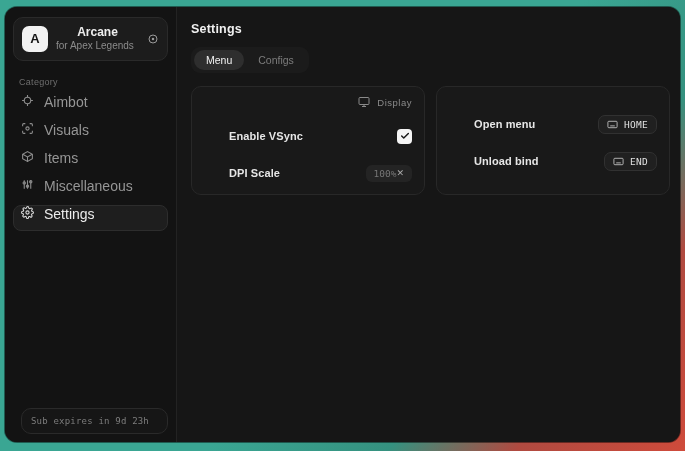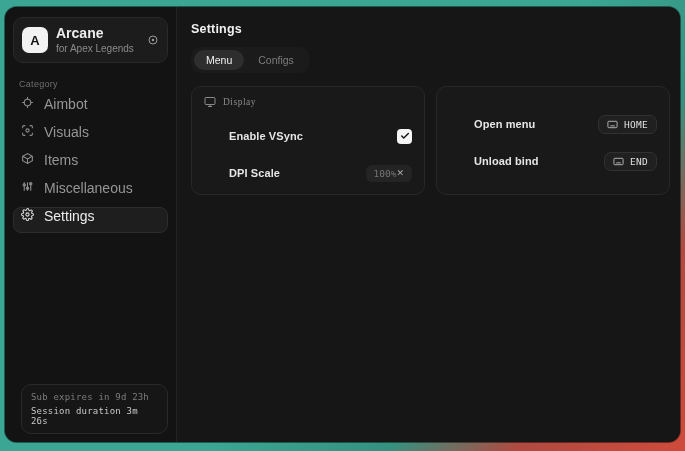--- a/index.html
+++ b/index.html
@@ -21,21 +21,21 @@
   .profile-card {
     margin:10px 8px 0 8px; background:#1c1c1c; border:1px solid #2a2a2a;
     border-radius:10px; padding:7px 8px; display:flex; align-items:center; gap:8px;
   }
   .avatar {
     width:26px; height:26px; background:#f2f2f2; border-radius:7px;
     display:flex; align-items:center; justify-content:center;
     color:#141414; font-weight:bold; font-size:13px;
   }
   .profile-text { flex:1; line-height:1.25; }
-  .profile-title { color:#ededed; font-size:14px; font-weight:bold; }
+  .profile-title { color:#ededed; font-size:12px; font-weight:bold;text-align:center; }
   .profile-sub { color:#8b8b8b; font-size:10px; }
   .profile-action { color:#9a9a9a; display:flex; }
   .category-label {
     margin:16px 14px 6px 14px; color:#6e6e6e; font-size:9px; letter-spacing:.3px;
   }
   .nav { display:flex; flex-direction:column; gap:4px; padding:0 8px; }
   .nav-item {
     display:flex; align-items:flex-start; gap:10px; height:24px; padding:0 7px;
     color:#969696; font-size:14px; border-radius:8px; border:1px solid transparent;
     cursor:pointer;
@@ -63,21 +63,21 @@
     font-size:10.5px; padding:4px 12px; border-radius:10px; color:#7c7c7c; cursor:pointer;
   }
   .tab.active { background:#2e2e2e; color:#f2f2f2; }
   .cards { margin-top:13px; display:flex; gap:11px; }
   .card {
     width:234px; background:#191919; border:1px solid #282828; border-radius:10px;
     padding:9px 12px 12px 12px;
   }
   .card-header {
     display:flex; align-items:center; gap:7px; color:#8a8a8a;
-    font-family:Liberation Serif, serif; font-size:9.5px; letter-spacing:.5px;
+    font-family:Liberation Sans, sans-serif; font-size:9.5px; letter-spacing:.5px;justify-content:flex-end;
   }
   .card-row {
     margin-top:19px; display:flex; align-items:center; justify-content:space-between;
     height:18px;
     padding-left:25px;
   }
   .row-label { color:#e6e6e6; font-size:11px; font-weight:bold; letter-spacing:.1px; }
   .checkbox {
     width:15px; height:15px; background:#f4f4f4; border-radius:4px;
     display:flex; align-items:center; justify-content:center; cursor:pointer;
@@ -184,21 +184,20 @@
             <path d="M19.4 15a1.7 1.7 0 0 0 .3 1.9l.1.1a2 2 0 1 1-2.9 2.9l-.1-.1a1.7 1.7 0 0 0-1.9-.3 1.7 1.7 0 0 0-1 1.5V21a2 2 0 1 1-4 0v-.1a1.7 1.7 0 0 0-1-1.6 1.7 1.7 0 0 0-1.9.3l-.1.1a2 2 0 1 1-2.9-2.9l.1-.1a1.7 1.7 0 0 0 .3-1.9 1.7 1.7 0 0 0-1.5-1H3a2 2 0 1 1 0-4h.1a1.7 1.7 0 0 0 1.6-1 1.7 1.7 0 0 0-.3-1.9l-.1-.1a2 2 0 1 1 2.9-2.9l.1.1a1.7 1.7 0 0 0 1.9.3h.1a1.7 1.7 0 0 0 1-1.5V3a2 2 0 1 1 4 0v.1a1.7 1.7 0 0 0 1 1.5 1.7 1.7 0 0 0 1.9-.3l.1-.1a2 2 0 1 1 2.9 2.9l-.1.1a1.7 1.7 0 0 0-.3 1.9v.1a1.7 1.7 0 0 0 1.5 1H21a2 2 0 1 1 0 4h-.1a1.7 1.7 0 0 0-1.5 1z"></path>
           </svg>
         </span>
         <span>Settings</span>
       </div>
 
     </div>
 
     <div class="sidebar-footer">
       <div class="footer-line1">Sub expires in 9d 23h</div>
-      <div class="footer-line2">Session duration 3m 26s</div>
     </div>
 
   </div>
 
   <div class="main">
 
     <div class="page-title">Settings</div>
 
     <div class="tabs">
       <div class="tab active">Menu</div>

